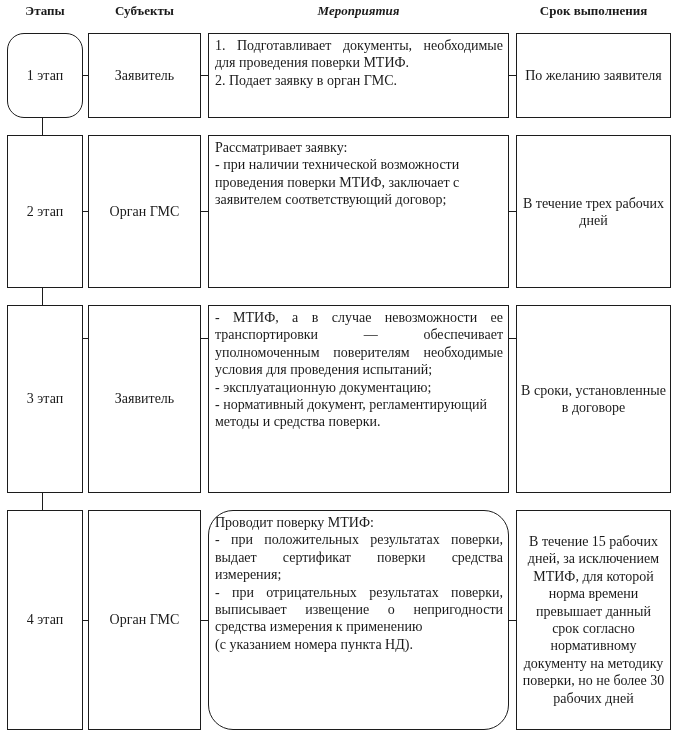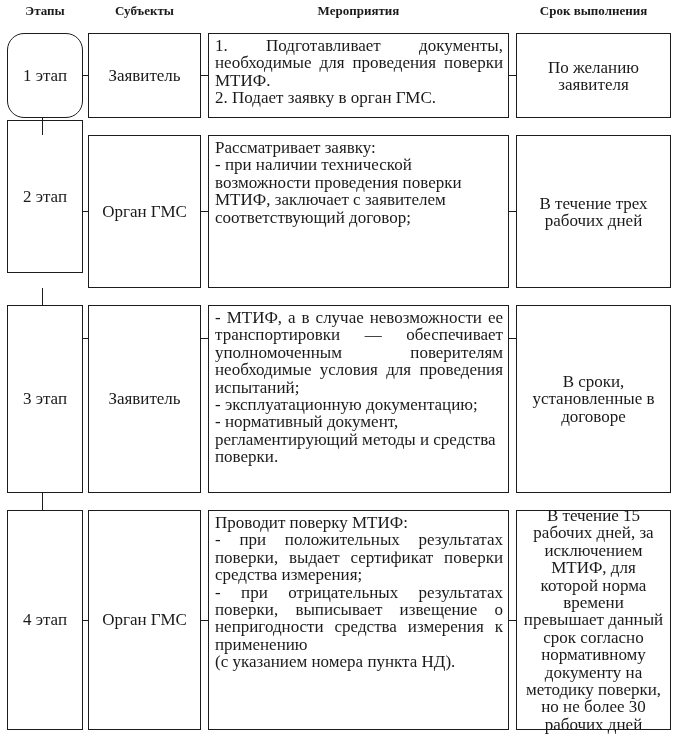--- a/index.html
+++ b/index.html
@@ -33,32 +33,32 @@
     position: absolute;
     top: 2px;
     font-weight: bold;
     font-size: 13px;
     line-height: 18px;
     text-align: center;
     white-space: nowrap;
   }
   .ch1 { left: 7px;   width: 76px; }
   .ch2 { left: 88px;  width: 113px; }
-  .ch3 { left: 208px; width: 301px; }
+  .ch3 { left: 208px; width: 301px; font-style: italic; }
   .ch4 { left: 516px; width: 155px; }
 
   
   .cell {
     position: absolute;
     box-sizing: border-box;
     border: 1px solid #1c1c1c;
     background: #ffffff;
   }
   .cell-inner {
-    font-size: 17px;
+    font-size: 14px;
     line-height: 17.4px;
   }
 
   
   .vcenter {
     position: absolute;
     left: 0; right: 0;
     top: 50%;
     transform: translateY(-50%);
     text-align: center;
@@ -120,21 +120,21 @@
   </div>
 
   <div class="cell" style="left:516px; top:33px; width:155px; height:85px;">
     <div class="vcenter cell-inner">По желанию заявителя</div>
   </div>
 
   <div class="conn-h" style="left:83px; top:75px; width:6px;"></div>
   <div class="conn-h" style="left:201px; top:75px; width:8px;"></div>
   <div class="conn-h" style="left:509px; top:75px; width:8px;"></div>
 
-  <div class="cell" style="left:7px;  top:120px; width:76px;  height:153px;text-decoration:underline;">
+  <div class="cell" style="left:7px;  top:135px; width:76px;  height:153px;text-decoration:underline;">
     <div class="vcenter cell-inner">2 этап</div>
   </div>
 
   <div class="cell" style="left:88px; top:135px; width:113px; height:153px;">
     <div class="vcenter cell-inner">Орган ГМС</div>
   </div>
 
   <div class="cell" style="left:208px; top:135px; width:301px; height:153px;">
     <div class="ttop cell-inner">
       <p class="nojust">Рассматривает заявку:</p>
@@ -175,21 +175,21 @@
   <div class="conn-h" style="left:509px; top:338px; width:8px;"></div>
 
   <div class="cell" style="left:7px;  top:510px; width:76px;  height:220px;">
     <div class="vcenter cell-inner">4 этап</div>
   </div>
 
   <div class="cell" style="left:88px; top:510px; width:113px; height:220px;">
     <div class="vcenter cell-inner">Орган ГМС</div>
   </div>
 
-  <div class="cell" style="left:208px; top:510px; width:301px; height:220px;">
+  <div class="cell" style="left:208px; top:510px; width:301px; height:220px;border-radius:25px;">
     <div class="ttop cell-inner">
       <p class="nojust">Проводит поверку МТИФ:</p>
       <p>- при положительных результатах поверки, выдает сертификат поверки средства измерения;</p>
       <p>- при отрицательных результатах поверки, выписывает извещение о непригодности средства измерения к применению</p>
       <p class="nojust">(с указанием номера пункта НД).</p>
     </div>
   </div>
 
   <div class="cell" style="left:516px; top:510px; width:155px; height:220px;">
     <div class="vcenter cell-inner">В течение 15 рабочих дней, за исключением МТИФ, для которой норма времени превышает данный срок согласно нормативному документу на методику поверки, но не более 30 рабочих дней</div>

